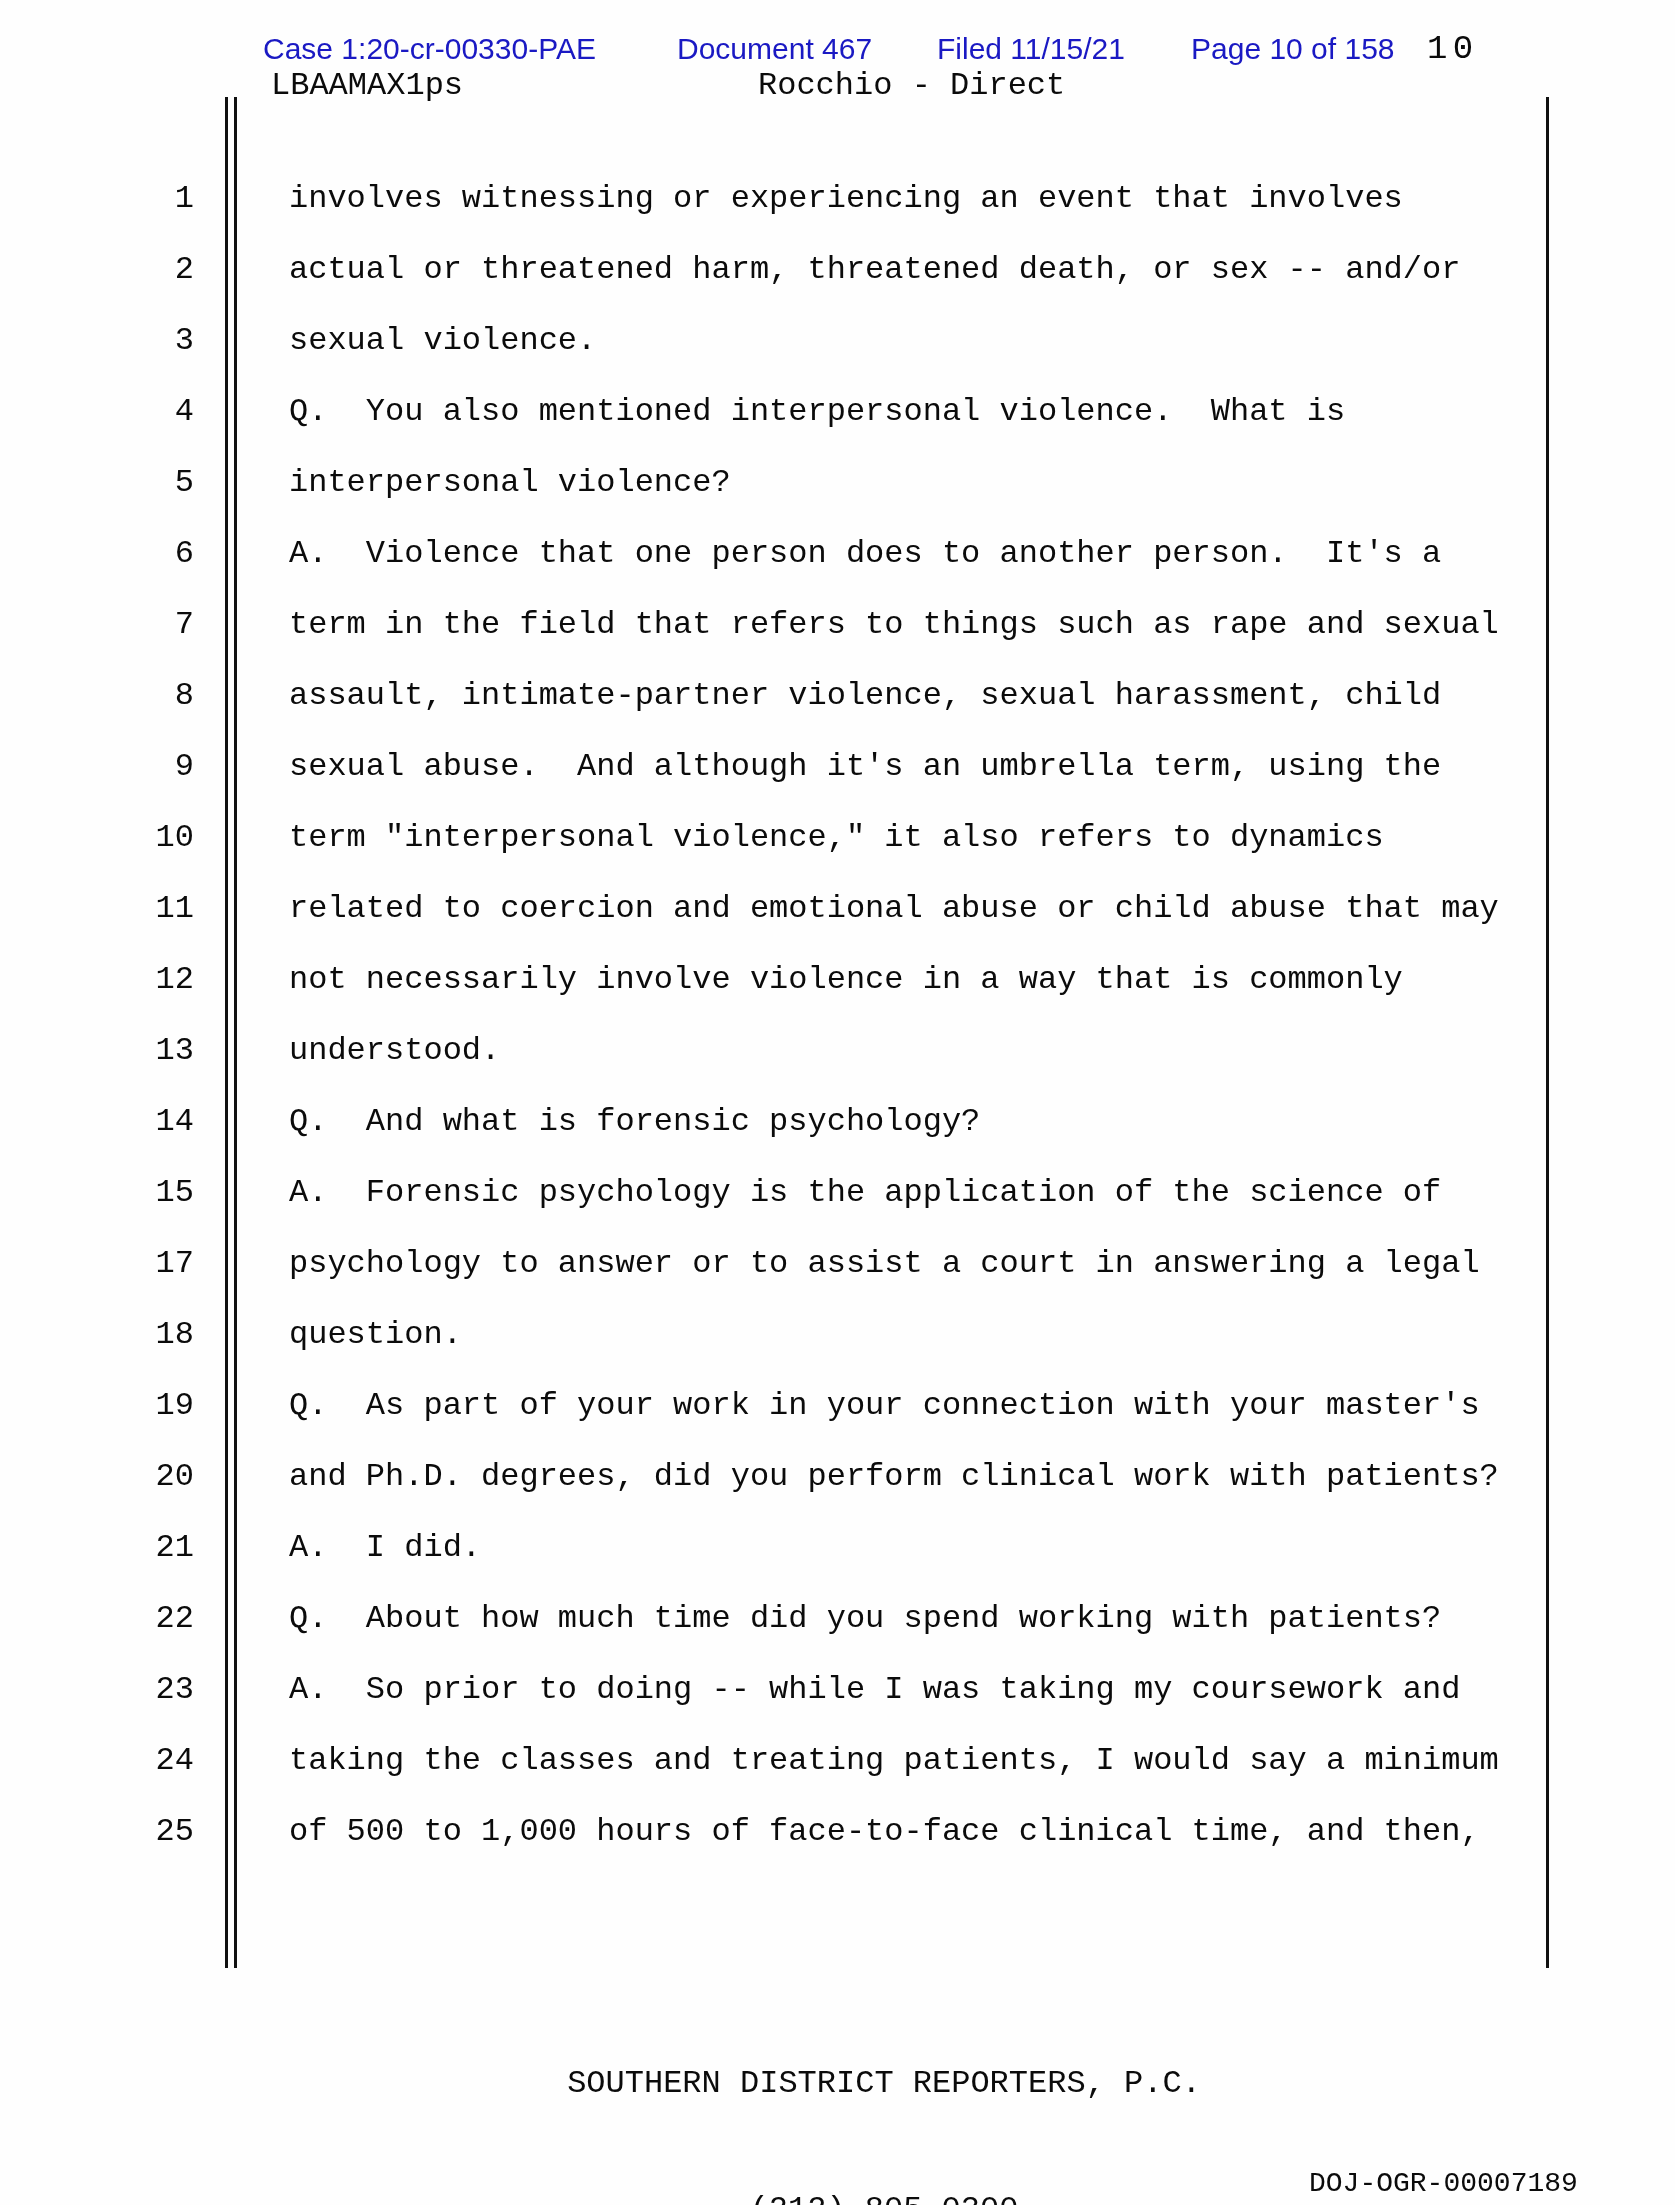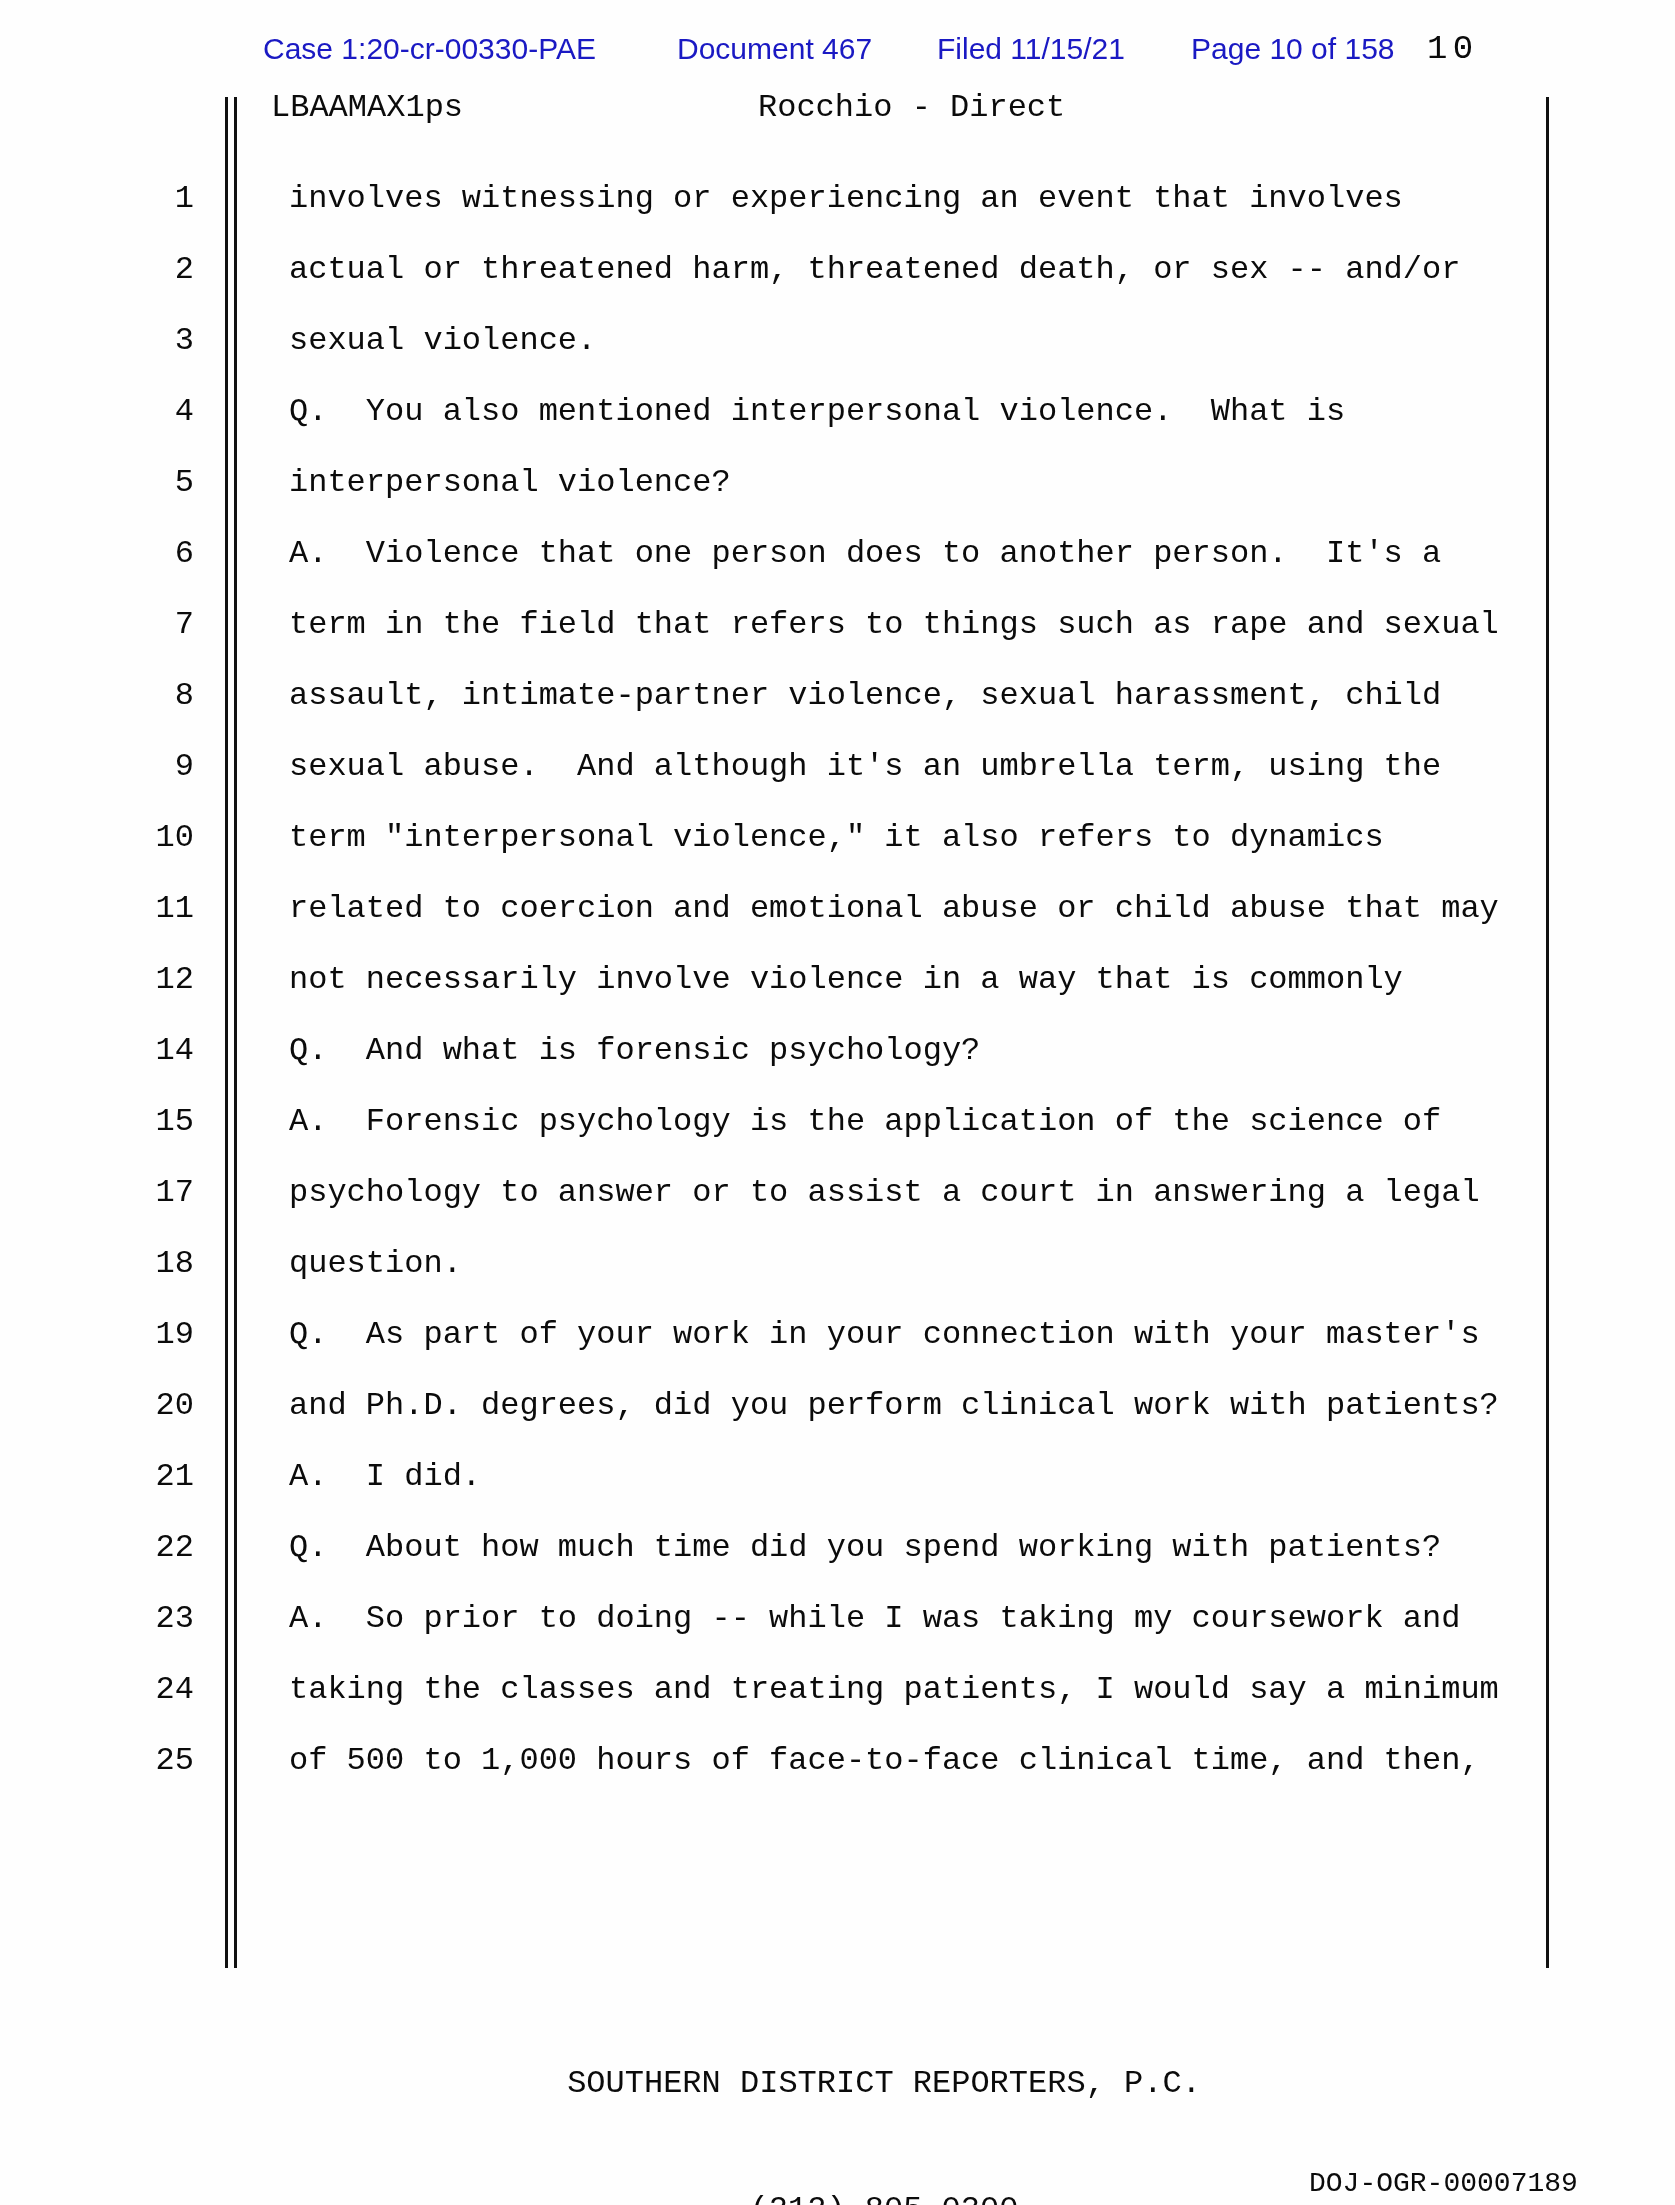--- a/index.html
+++ b/index.html
@@ -22,21 +22,21 @@
   .stamp span{position:absolute;white-space:pre;}
   .stamp .seg-case{left:263px;}
   .stamp .seg-document{left:677px;}
   .stamp .seg-filed{left:937px;}
   .stamp .seg-page{left:1191px;}
   .trans-pageno{
     position:absolute;top:32px;left:1427px;
     font-family:"Liberation Mono","DejaVu Sans Mono",monospace;
     font-size:34px;line-height:1;letter-spacing:5.3px;color:var(--ink);white-space:pre;}
   
-  .hdr2{position:absolute;top:92px;left:0;width:1675px;height:39px;
+  .hdr2{position:absolute;top:70px;left:0;width:1675px;height:39px;
     font-size:32px;line-height:1;}
   .hdr2 span{position:absolute;white-space:pre;}
   .hdr2 .hdr-id{left:271px;}
   .hdr2 .hdr-title{left:758px;}
   
   .vline{position:absolute;top:97px;height:1871px;width:2.6px;background:#111;}
   .vline.l1{left:225px;}
   .vline.l2{left:234px;}
   .vline.r1{left:1546px;}
   
@@ -113,20 +113,24 @@
     </div>
     <div class="t-row">
       <span class="t-num">11</span>
       <span class="t-text">related to coercion and emotional abuse or child abuse that may</span>
     </div>
     <div class="t-row">
       <span class="t-num">12</span>
       <span class="t-text">not necessarily involve violence in a way that is commonly</span>
     </div>
     <div class="t-row">
+      <span class="t-num">13</span>
+      <span class="t-text">understood.</span>
+    </div>
+    <div class="t-row">
       <span class="t-num">14</span>
       <span class="t-text">Q.  And what is forensic psychology?</span>
     </div>
     <div class="t-row">
       <span class="t-num">15</span>
       <span class="t-text">A.  Forensic psychology is the application of the science of</span>
     </div>
     <div class="t-row">
       <span class="t-num">17</span>
       <span class="t-text">psychology to answer or to assist a court in answering a legal</span>

